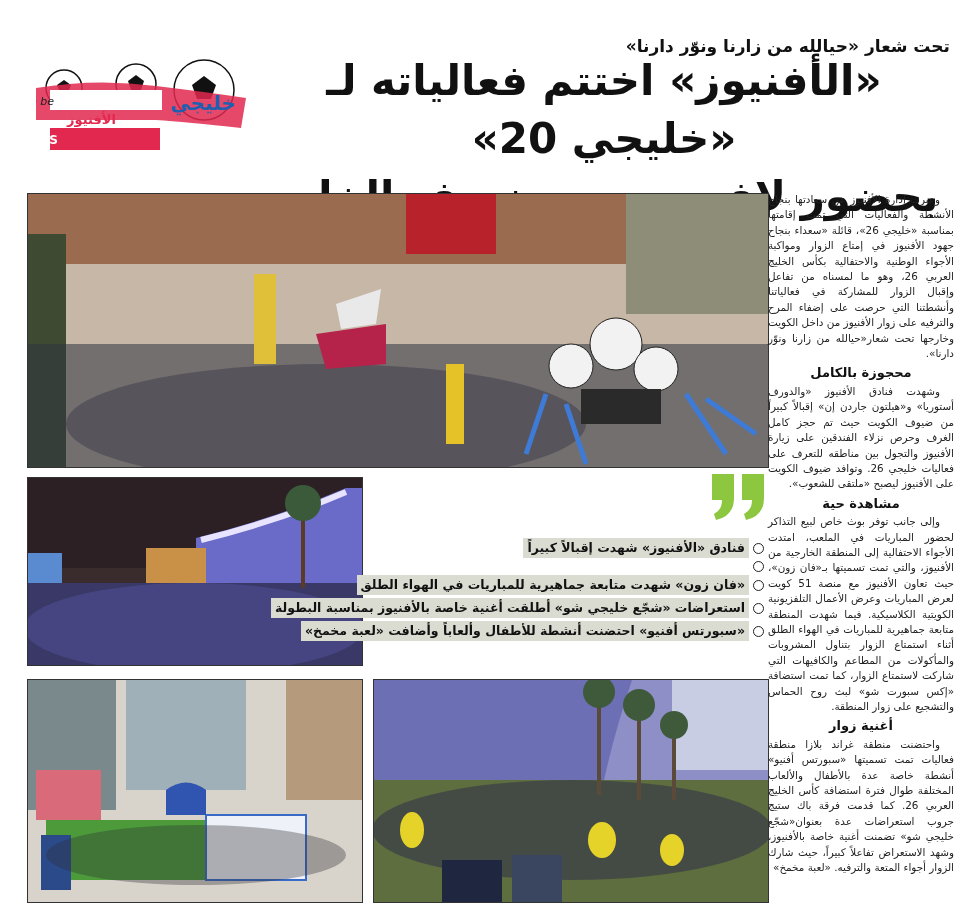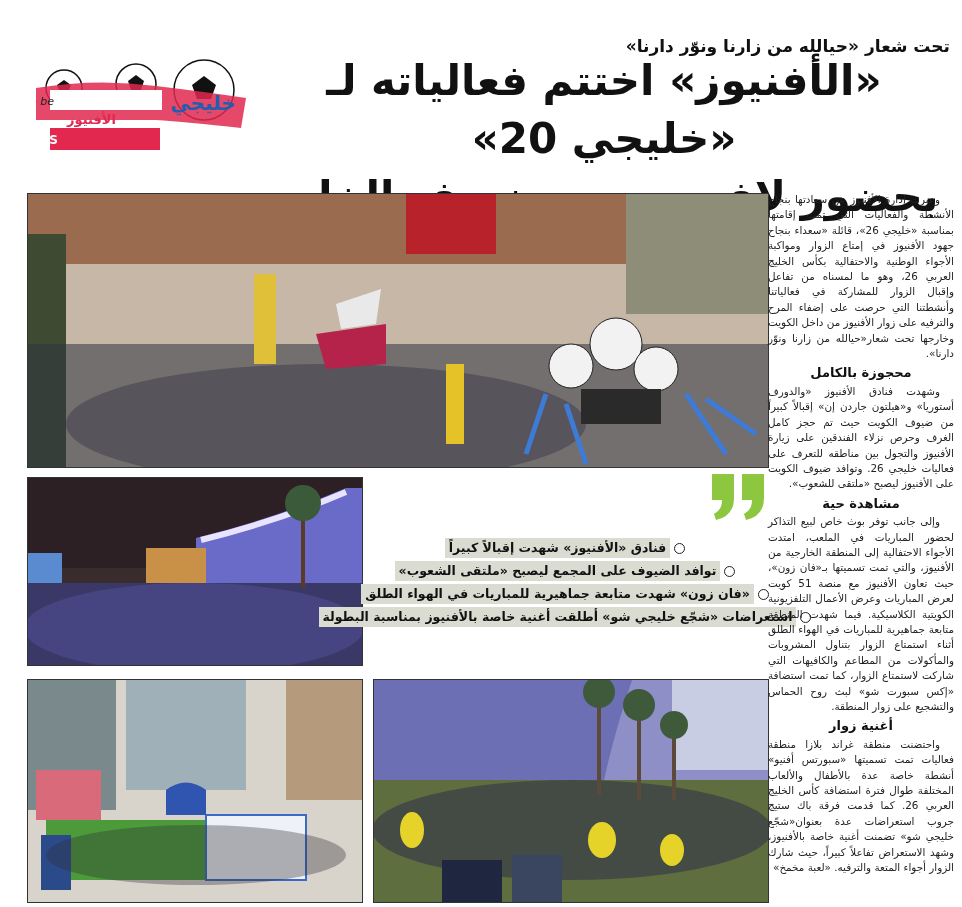--- a/index.html
+++ b/index.html
@@ -7,21 +7,21 @@
   .abs { position:absolute; }
   .kicker { top:8px; right:12px; font-weight:bold; font-size:17px; color:#111; white-space:nowrap;margin-top:28px; }
   .headline { right:18px; top:52px; width:680px; text-align:center; font-weight:900; font-size:42px; line-height:58px; color:#111; letter-spacing:-1px; }
   .logo { left:36px; top:58px; width:224px; height:96px; }
   .photo { border:1px solid #333; overflow:hidden; box-sizing:border-box; }
   .col { right:8px; width:186px; font-size:10.4px; line-height:15.4px; text-align:justify; color:#222; }
   .col p { margin:0 0 2px 0; text-indent:14px; }
   .col h4 { margin:4px 0 3px 0; font-size:13px; text-align:center; font-weight:bold; color:#111; }
   .quote-mark { left:710px; top:472px; width:58px; height:50px; }
   .hl-list { right:196px; top:538px; width:400px; }
-  .hl-item { display:flex; justify-content:center; align-items:center; margin-bottom:3px; }
+  .hl-item { display:flex; justify-content:flex-start; align-items:center; margin-bottom:3px; }
   .hl-item .txt { background:#dadcd2; font-weight:bold; font-size:12.5px; line-height:20px; padding:0 4px; color:#111; white-space:nowrap; }
   .hl-item .bullet { width:9px; height:9px; border:1.4px solid #222; border-radius:50%; margin-left:4px; margin-right:2px; background:#fff; flex:none; }
 </style>
 </head>
 <body>
 
 <div class="abs kicker">تحت شعار «حيالله من زارنا ونوّر دارنا»</div>
 
 <div class="abs logo">
   <svg width="224" height="96" viewBox="0 0 224 96">
@@ -89,29 +89,32 @@
   </svg>
 </div>
 
 <div class="abs hl-list">
   <div class="hl-item">
     <span class="bullet"></span>
     <span class="txt">فنادق «الأفنيوز» شهدت إقبالاً كبيراً</span>
   </div>
   <div class="hl-item">
     <span class="bullet"></span>
-    <span class="txt">توافد الضيوف على المجمع ليصبح «ملتقى الشعوب»</span>
   </div>
   <div class="hl-item">
     <span class="bullet"></span>
     <span class="txt">«فان زون» شهدت متابعة جماهيرية للمباريات في الهواء الطلق</span>
   </div>
   <div class="hl-item">
     <span class="bullet"></span>
     <span class="txt">استعراضات «شجّع خليجي شو» أطلقت أغنية خاصة بالأفنيوز بمناسبة البطولة</span>
+  </div>
+  <div class="hl-item">
+    <span class="bullet"></span>
+    <span class="txt">«سبورتس أفنيو» احتضنت أنشطة للأطفال وألعاباً وأضافت «لعبة مخمخ»</span>
   </div>
 </div>
 
 <div class="abs photo" style="left:27px;top:679px;width:336px;height:224px;">
   <svg width="336" height="224" viewBox="0 0 336 224" preserveAspectRatio="none">
     <rect width="336" height="224" fill="#d8d3cb"></rect>
     <rect x="0" y="0" width="90" height="130" fill="#7a8a8c"></rect>
     <rect x="100" y="0" width="120" height="110" fill="#9fb0b8"></rect>
     <rect x="260" y="0" width="76" height="120" fill="#b59a7c"></rect>
     <rect x="10" y="90" width="65" height="50" fill="#d86a7a"></rect>

